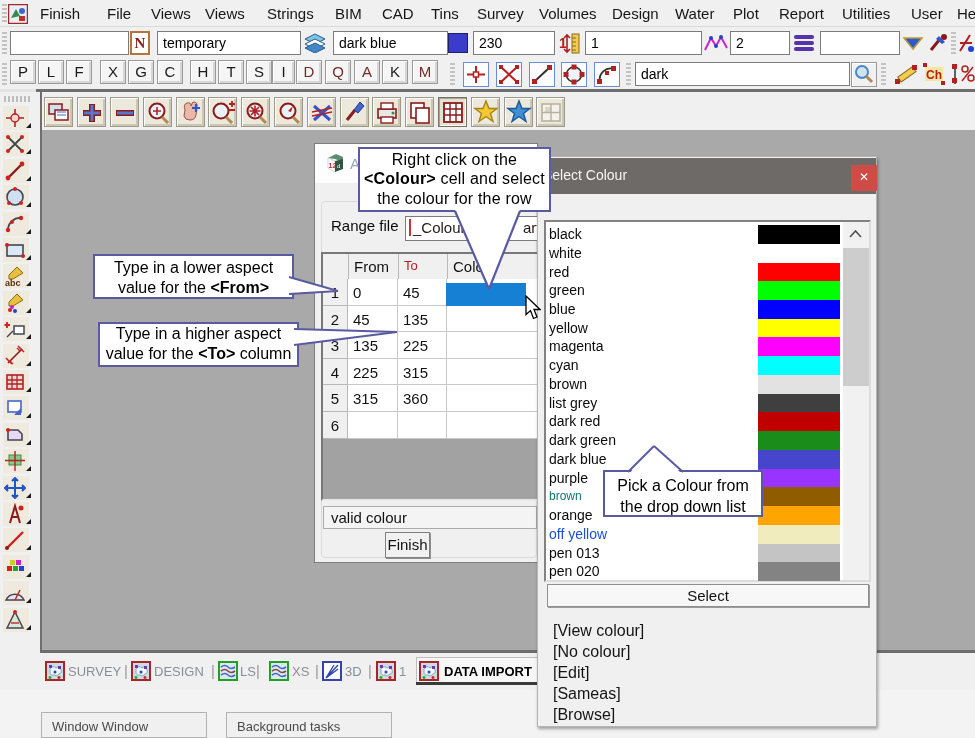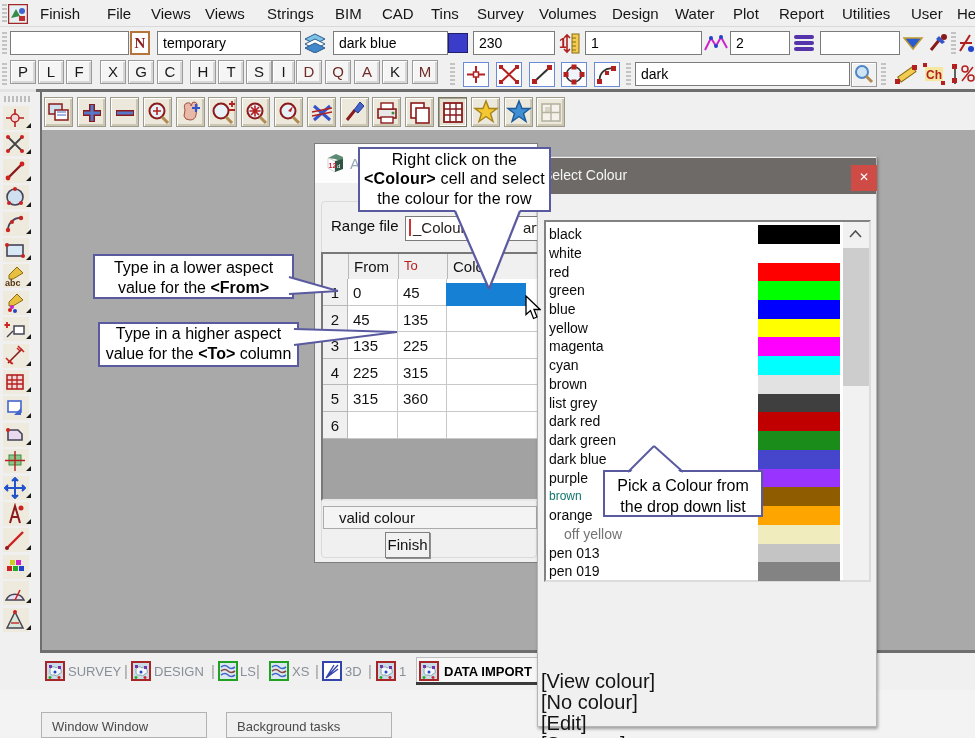--- a/index.html
+++ b/index.html
@@ -10,21 +10,21 @@
 .inp { position:absolute; background:#fff; border:1px solid #7b7b7b; font-size:14px; line-height:22px; padding:0 5px; height:24px; color:#000; white-space:nowrap; overflow:hidden; }
 .grip { position:absolute; width:5px; background:repeating-linear-gradient(to bottom,#c3c3c3 0 2px, transparent 2px 4px); }
 .lbtn { position:absolute; width:26px; height:24px; background:#f5f5f5; border:1px solid #9a9a9a; box-shadow:inset 1px 1px 0 #ffffff, inset -2px -2px 0 #d6d6d6; font-size:15px; color:#1a1a1a; text-align:center; line-height:22px; }
 .snap { position:absolute; width:26px; height:25px; border:1px solid #6a8cd8; background:#fdfdfd; }
 .vbtn { position:absolute; width:29px; height:30px; background:#ece9dc; border:1px solid #9d9a88; box-shadow: inset 1px 1px 0 #fff, inset -2px -2px 0 #cbc7b4; }
 .tile { position:absolute; width:26px; height:24px; background:#eeebde; }
 .cnr { position:absolute; width:0; height:0; border-left:5px solid transparent; border-bottom:5px solid #1a1a1a; }
 .callout { position:absolute; background:#fff; border:2px solid #5a5aa0; text-align:center; color:#000; z-index:30; }
 .tabtx { position:absolute; top:664px; font-size:13px; color:#878f99; }
 .tabsep { position:absolute; top:662px; font-size:15px; color:#9a9a9a; }
-.link { position:absolute; left:3px; font-size:20px; color:#141414;margin-top:48px; }
+.link { position:absolute; left:15px; font-size:16px; color:#141414; }
 svg { display:block; }
 </style>
 </head>
 <body>
 
 <div class="abs" style="left:0;top:0;width:975px;height:27px;background:#f0f0f0;border-bottom:1px solid #d9d9d9"></div>
 <div class="grip" style="left:2px;top:4px;height:20px"></div>
 <svg class="abs" style="left:8px;top:4px" width="20" height="20" viewBox="0 0 20 20">
     <rect x="0.5" y="0.5" width="19" height="19" fill="#e8f0f4" stroke="#a02828" stroke-width="1.5"></rect>
     <path d="M3 14 L8 5 L12 12 Z" fill="#3a8a4a"></path>
@@ -566,21 +566,21 @@
 <div class="abs" style="left:132px;top:214.8px;width:92px;height:26.6px;background:#fff;border-bottom:1px solid #c8c8c8"></div>
 <div class="abs" style="left:8px;top:241.4px;width:25px;height:26.6px;background:#f0f0f0;border-right:1px solid #b8b8b8;border-bottom:1px solid #b8b8b8;text-align:center;font-size:15px;line-height:27px;color:#111">5</div>
 <div class="abs" style="left:33px;top:241.4px;width:50px;height:26.6px;background:#fff;border-right:1px solid #c8c8c8;border-bottom:1px solid #c8c8c8;font-size:15px;line-height:27px;padding-left:5px;color:#111">315</div>
 <div class="abs" style="left:83px;top:241.4px;width:49px;height:26.6px;background:#fff;border-right:1px solid #c8c8c8;border-bottom:1px solid #c8c8c8;font-size:15px;line-height:27px;padding-left:5px;color:#111">360</div>
 <div class="abs" style="left:132px;top:241.4px;width:92px;height:26.6px;background:#fff;border-bottom:1px solid #c8c8c8"></div>
 <div class="abs" style="left:8px;top:268.0px;width:25px;height:26.6px;background:#f0f0f0;border-right:1px solid #b8b8b8;border-bottom:1px solid #b8b8b8;text-align:center;font-size:15px;line-height:27px;color:#111">6</div>
 <div class="abs" style="left:33px;top:268.0px;width:50px;height:26.6px;background:#fff;border-right:1px solid #c8c8c8;border-bottom:1px solid #c8c8c8;font-size:15px;line-height:27px;padding-left:5px;color:#111"></div>
 <div class="abs" style="left:83px;top:268.0px;width:49px;height:26.6px;background:#fff;border-right:1px solid #c8c8c8;border-bottom:1px solid #c8c8c8;font-size:15px;line-height:27px;padding-left:5px;color:#111"></div>
 <div class="abs" style="left:132px;top:268.0px;width:92px;height:26.6px;background:#fff;border-bottom:1px solid #c8c8c8"></div>
   <div class="abs" style="left:131px;top:139px;width:80px;height:23px;background:#1580d4"></div>
-  <div class="abs" style="left:8px;top:362px;width:214px;height:23px;background:#f4f4f4;border:1px solid #ababab;font-size:15px;line-height:21px;padding-left:15px;color:#111">valid colour</div>
+  <div class="abs" style="left:8px;top:362px;width:214px;height:23px;background:#f4f4f4;border:1px solid #ababab;font-size:15px;line-height:21px;padding-left:7px;color:#111">valid colour</div>
   <div class="abs" style="left:70px;top:388px;width:45px;height:26px;background:#f1f1f1;border:1px solid #808080;box-shadow:1px 1px 0 #909090;font-size:15px;text-align:center;line-height:24px;color:#111">Finish</div>
 </div>
 
 <div class="abs" style="left:537px;top:156px;width:340px;height:571px;background:#f0f0f0;border:1px solid #b5b5b5;box-shadow:1px 2px 3px rgba(0,0,0,0.35);z-index:20">
   <div class="abs" style="left:0;top:1px;width:338px;height:36px;background:#6e6a67"></div>
   <div class="abs" style="left:5px;top:10px;font-size:14px;color:#f6f6f6">Select Colour</div>
   <div class="abs" style="left:313px;top:8px;width:26px;height:26px;background:#ce4b46;color:#fff;font-size:12px;text-align:center;line-height:25px">✕</div>
   <div class="abs" style="left:6px;top:63px;width:327px;height:362px;background:#fff;border-top:2px solid #828282;border-left:2px solid #828282;border-right:2px solid #dcdcdc;border-bottom:2px solid #dcdcdc">
     <div class="abs" style="left:3px;top:3.0px;font-size:14px;line-height:18.74px;color:#0a0a0a">black</div>
       <div class="abs" style="left:212px;top:3.0px;width:82px;height:18.74px;background:#000000"></div>
@@ -606,33 +606,34 @@
 <div class="abs" style="left:3px;top:209.1px;font-size:14px;line-height:18.74px;color:#0a0a0a">dark green</div>
       <div class="abs" style="left:212px;top:209.1px;width:82px;height:18.74px;background:#1a8c1a"></div>
 <div class="abs" style="left:3px;top:227.9px;font-size:14px;line-height:18.74px;color:#0a0a0a">dark blue</div>
       <div class="abs" style="left:212px;top:227.9px;width:82px;height:18.74px;background:#4646cc"></div>
 <div class="abs" style="left:3px;top:246.6px;font-size:14px;line-height:18.74px;color:#0a0a0a">purple</div>
       <div class="abs" style="left:212px;top:246.6px;width:82px;height:18.74px;background:#9933ff"></div>
 <div class="abs" style="left:3px;top:265.4px;font-size:12px;line-height:18.74px;color:#0f766e">brown</div>
       <div class="abs" style="left:212px;top:265.4px;width:82px;height:18.74px;background:#8f5c00"></div>
 <div class="abs" style="left:3px;top:284.1px;font-size:14px;line-height:18.74px;color:#0a0a0a">orange</div>
       <div class="abs" style="left:212px;top:284.1px;width:82px;height:18.74px;background:#ffa500"></div>
-<div class="abs" style="left:18px;top:302.8px;font-size:14px;line-height:18.74px;color:#737373">off yellow</div>
+<div class="abs" style="left:3px;top:302.8px;font-size:14px;line-height:18.74px;color:#1d4ed8">off yellow</div>
       <div class="abs" style="left:212px;top:302.8px;width:82px;height:18.74px;background:#f0ecbe"></div>
 <div class="abs" style="left:3px;top:321.6px;font-size:14px;line-height:18.74px;color:#0a0a0a">pen 013</div>
       <div class="abs" style="left:212px;top:321.6px;width:82px;height:18.74px;background:#c4c4c4"></div>
-<div class="abs" style="left:3px;top:340.3px;font-size:14px;line-height:18.74px;color:#0a0a0a">pen 019</div>
+<div class="abs" style="left:3px;top:340.3px;font-size:14px;line-height:18.74px;color:#0a0a0a">pen 020</div>
       <div class="abs" style="left:212px;top:340.3px;width:82px;height:18.74px;background:#838383"></div>
     <div class="abs" style="left:297px;top:0;width:26px;height:358px;background:#f1f1f1">
       <svg style="position:absolute;left:6px;top:8px" width="13" height="8" viewBox="0 0 13 8">
           <path d="M1 7 L6.5 1 L12 7" fill="none" stroke="#505050" stroke-width="1.6"></path>
         </svg>
       <div class="abs" style="left:0;top:26px;width:26px;height:138px;background:#cdcdcd"></div>
     </div>
   </div>
+  <div class="abs" style="left:9px;top:427px;width:322px;height:23px;background:#f7f7f7;border:1px solid #8f8f8f;box-shadow:1px 1px 0 #9a9a9a;font-size:15px;text-align:center;line-height:21px;color:#111">Select</div>
   <div class="link" style="top:465px">[View colour]</div>
   <div class="link" style="top:486px">[No colour]</div>
   <div class="link" style="top:507px">[Edit]</div>
   <div class="link" style="top:528px">[Sameas]</div>
   <div class="link" style="top:549px">[Browse]</div>
 </div>
 
 <svg class="abs" style="left:452px;top:208px;z-index:31" width="72" height="84" viewBox="0 0 72 84">
     <path d="M3 2 L68 2 L37 81 Z" fill="#ffffff"></path>
     <path d="M3 3 L37 81" stroke="#5a5aa0" stroke-width="2.2" fill="none"></path>

